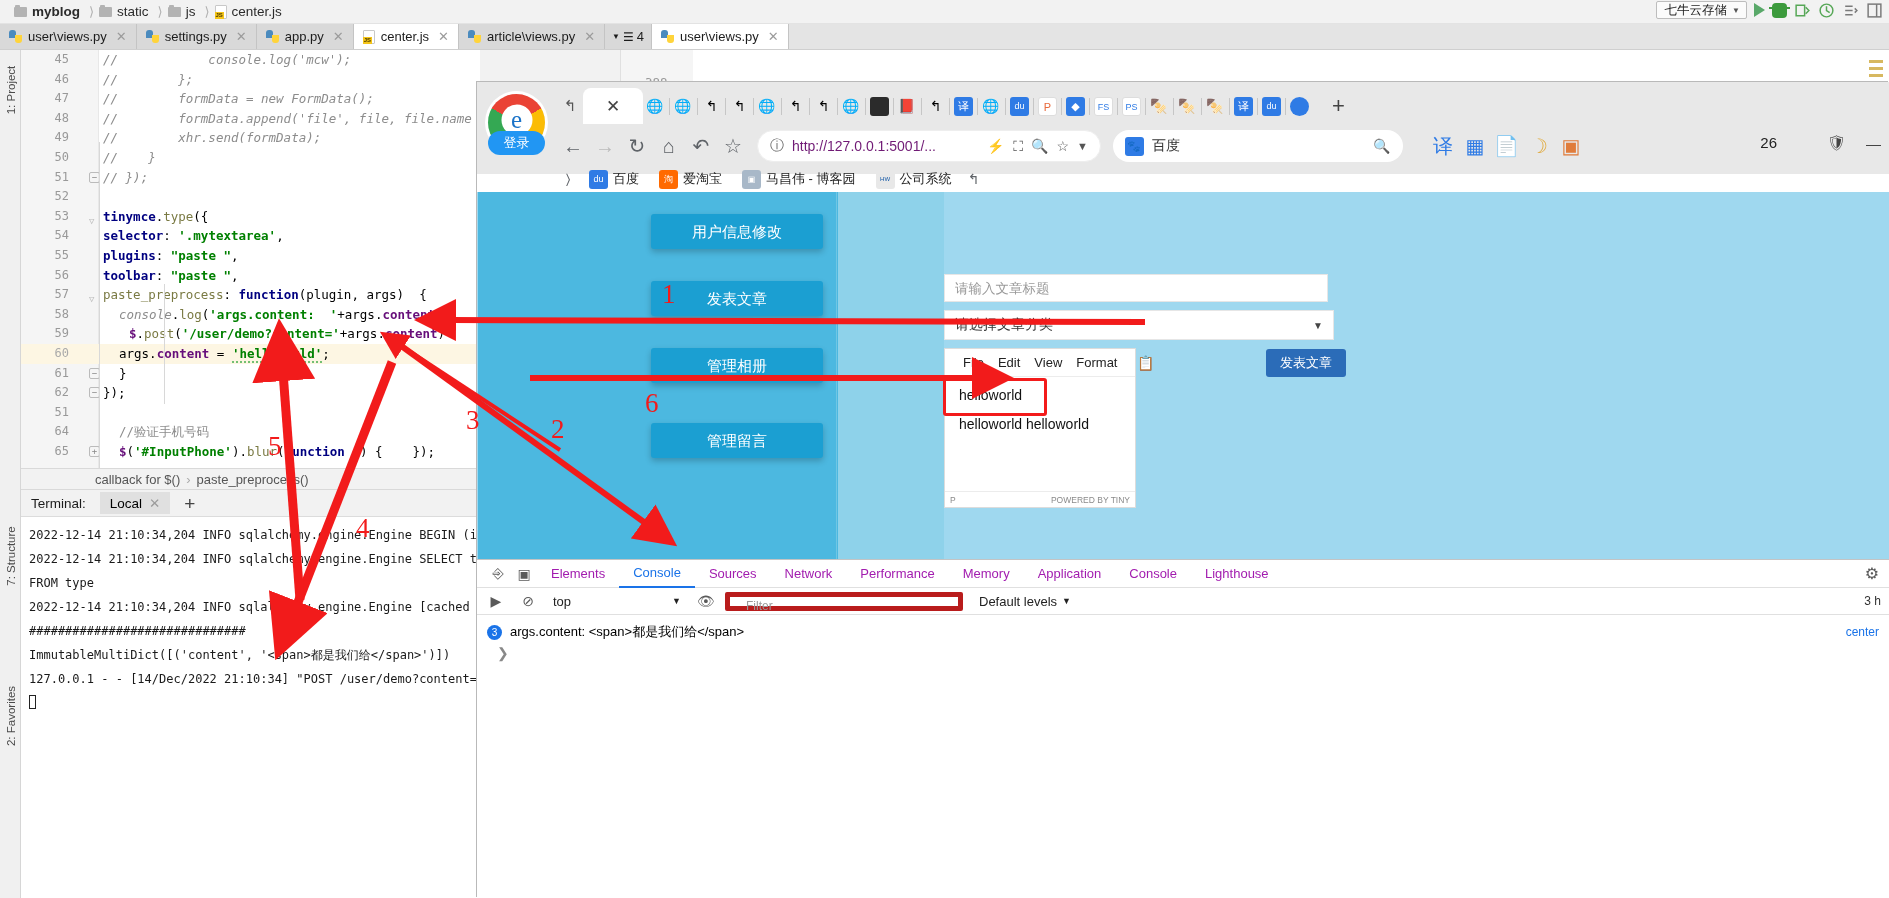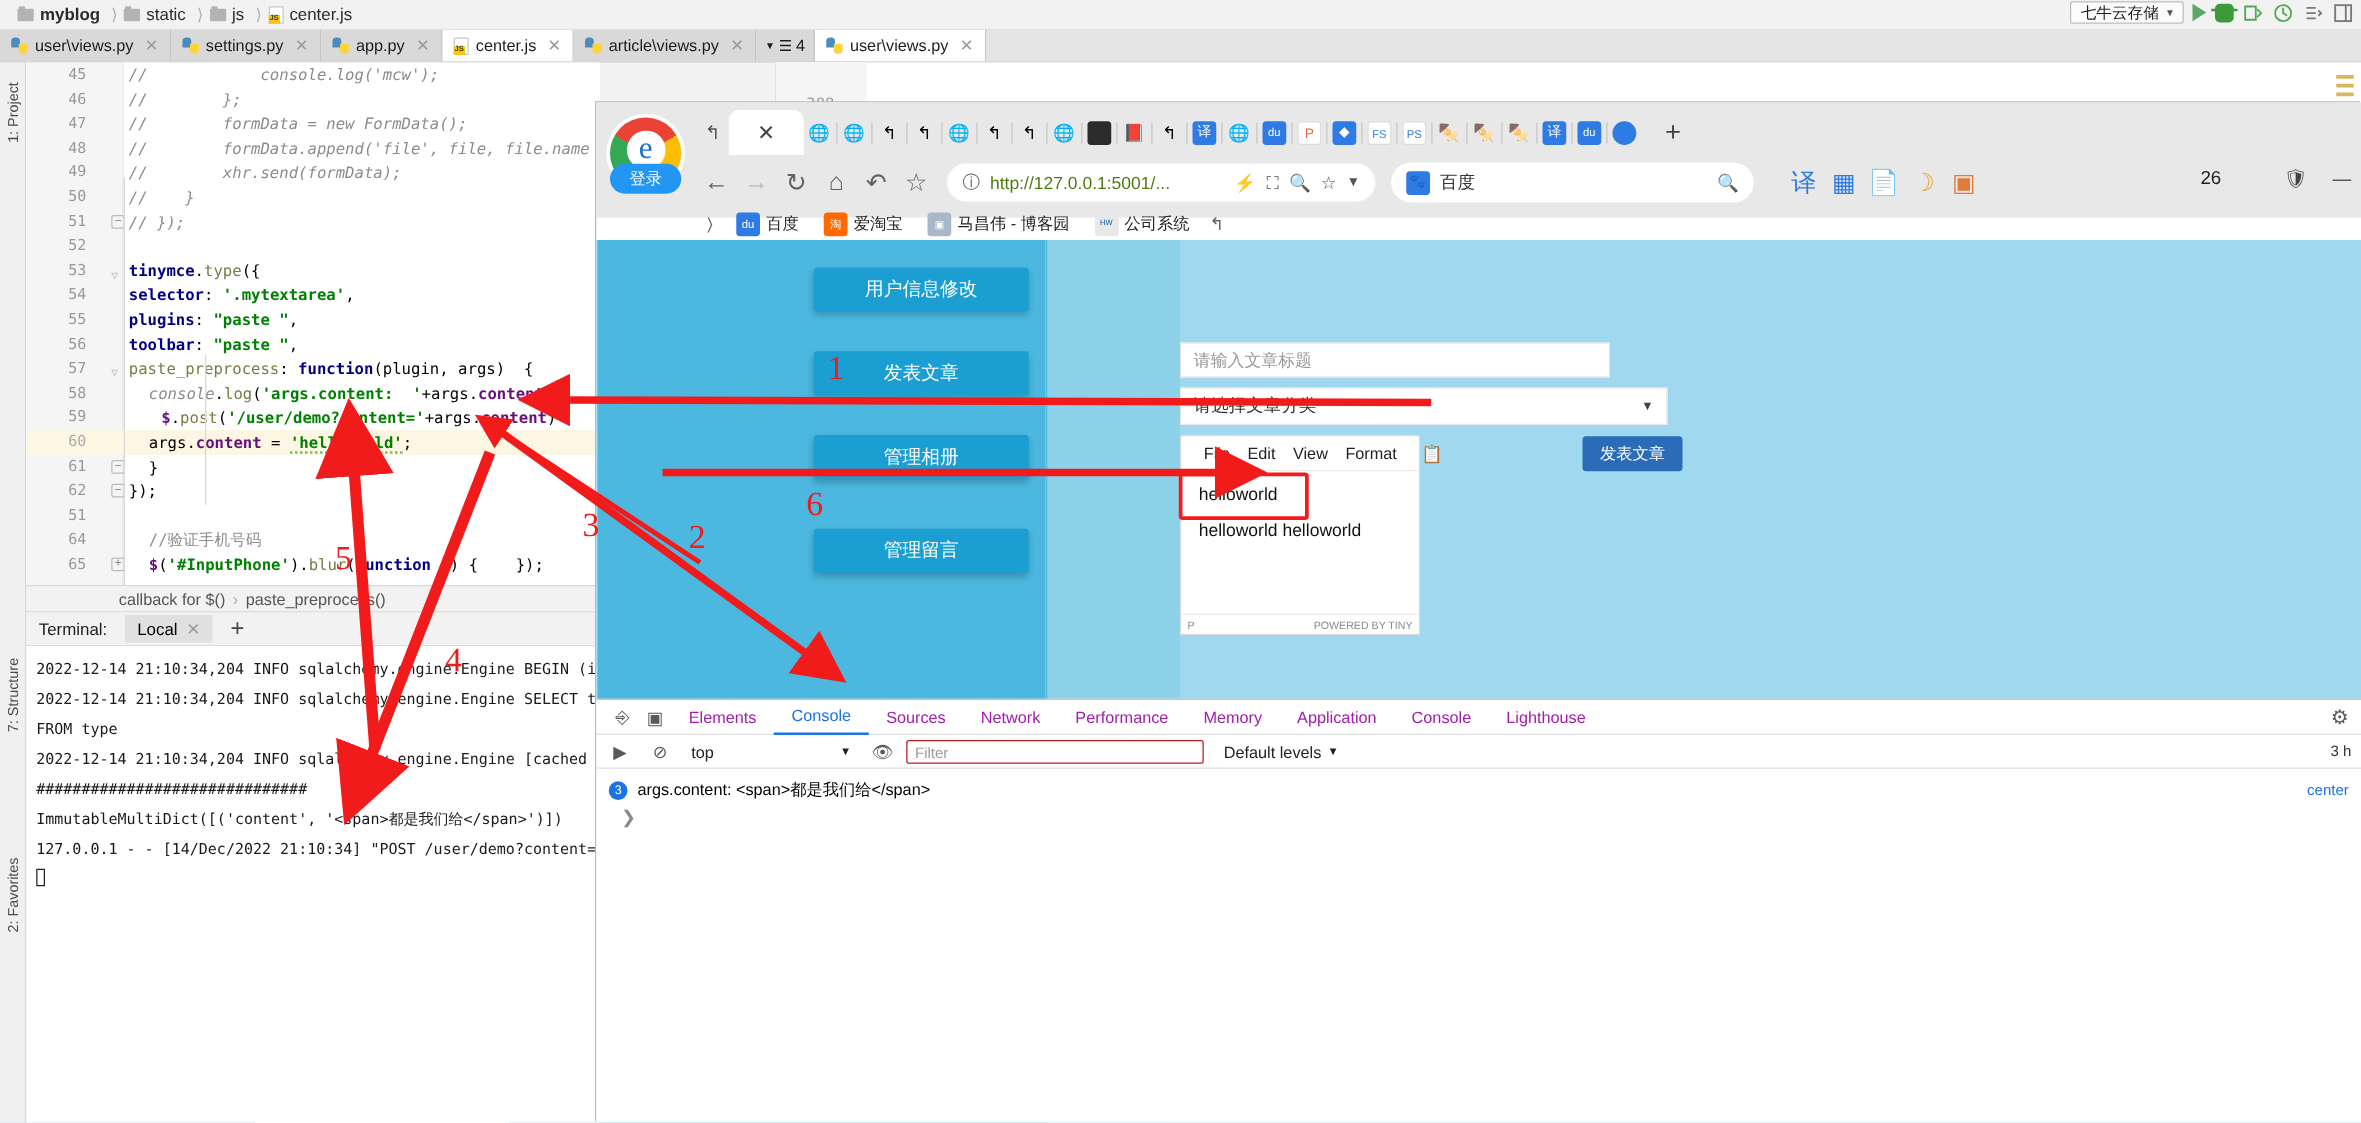--- a/index.html
+++ b/index.html
@@ -147,41 +147,41 @@
   .tabdiv { width:1px;height:17px;background:#c6c6c6;margin:0 1px;}
   .btab-ic { width:25px;height:25px;display:flex;align-items:center;justify-content:center;font-size:14px;}
   .btn-sq { width:19px;height:19px;border-radius:3px;display:inline-block;font-size:11px;color:#fff;text-align:center;line-height:19px;}
   .navrow { position:absolute; left:80px; top:48px; display:flex; align-items:center; gap:0; }
   .navbtn { width:32px;height:32px;display:flex;align-items:center;justify-content:center;color:#5f6368;font-size:20px;}
   .omnibox {
     margin-left:8px; width:344px; height:32px; background:#fff; border-radius:16px;
     display:flex; align-items:center; padding:0 12px; gap:8px; font-size:14px; color:#202124;
     border:1px solid #eee;
   }
-  .omnibox .url { flex:1; color:#4d7c0f; }
+  .omnibox .url { flex:1; color:#701a75; }
   .searchbox {
     margin-left:12px; width:290px; height:32px; background:#fff; border-radius:16px;
     display:flex; align-items:center; padding:0 12px; gap:8px; font-size:14px; color:#333;
   }
   .bmark { position:absolute; left:80px; top:84px; height:26px; display:flex; align-items:center; gap:0; }
   .bm { display:flex; align-items:center; gap:5px; padding:0 10px; font-size:13px; color:#222; }
   .bpage { position:absolute; left:0; top:110px; width:100%; height:706px; background:#9fd8ef; overflow:hidden; }
 
   .panel-left { position:absolute; left:1px; top:0; width:360px; height:706px; background:#4cb8e0; }
   .panel-mid { position:absolute; left:361px; top:0; width:106px; height:706px; background:#8ed2ea; }
   .panel-right{ position:absolute; left:467px; top:0; width:945px; height:706px; background:#9fd8ef; }
 
   .bigbtn {
     position:absolute; left:174px; width:172px; height:35px; background:#1b9fd2;
     color:#fff; font-size:15px; text-align:center; line-height:35px; border-radius:3px;
     box-shadow:0 3px 6px rgba(0,0,0,.22);
   }
 
   .inp-title {
-    position:absolute; left:467px; top:82px; width:344px; height:28px; background:#fff;
+    position:absolute; left:467px; top:82px; width:384px; height:28px; background:#fff;
     font-size:13.5px; color:#9a9a9a; padding:5px 10px; border:1px solid #e6e6e6;
   }
   .inp-cat {
     position:absolute; left:467px; top:118px; width:390px; height:30px; background:#fff;
     font-size:14px; color:#333; padding:5px 10px; border:1px solid #e6e6e6;
     display:flex; align-items:center; justify-content:space-between;
   }
   .mce {
     position:absolute; left:467px; top:156px; width:192px; height:160px;
     background:#fff; border:1px solid #dcdcdc;
@@ -209,21 +209,21 @@
     position:absolute; left:0; top:477px; width:1412px; height:339px; background:#ffffff;
     border-top:1px solid #c4c4c4;
   }
   .dt-tabs { height:28px; display:flex; align-items:center; border-bottom:1px solid #e0e0e0; padding-left:8px; gap:0;}
   .dt-ic { width:26px;height:26px;display:flex;align-items:center;justify-content:center;color:#5a5a5a;font-size:14px;}
   .dt-tab { padding:0 14px; font-size:13px; color:#a21caf; line-height:27px;}
   .dt-tab.sel { color:#1a73e8; border-bottom:2px solid #1a73e8; font-weight:normal;}
   .dt-gear { margin-left:auto; margin-right:10px; font-size:16px; color:#5a5a5a;}
   .dt-sub { height:27px; display:flex; align-items:center; border-bottom:1px solid #e0e0e0; padding-left:6px; gap:6px;}
   .dt-sel { display:flex; align-items:center; gap:34px; font-size:13px; color:#222; padding:0 6px;}
-  .dt-filter { width:238px;height:19px;border:1px solid #b91c1c;border-radius:2px;font-size:12px;color:#9a9a9a;padding:0 6px;line-height:19px;}
+  .dt-filter { width:238px;height:19px;border:5px solid #b91c1c;border-radius:2px;font-size:12px;color:#9a9a9a;padding:0 16px;line-height:19px;}
   .dt-levels { font-size:13px; color:#222; margin-left:10px; display:flex; align-items:center; gap:5px;}
   .dt-right { margin-left:auto; margin-right:8px; font-size:12px; color:#333;}
   .dt-log { padding:6px 10px; font-size:13px; font-family:"Liberation Sans",sans-serif; }
   .logrow { display:flex; align-items:center; gap:8px; height:22px;}
   .badge3 { width:15px;height:15px;border-radius:50%;background:#1a73e8;color:#fff;font-size:10px;text-align:center;line-height:15px;}
   .logsrc { margin-left:auto; color:#1a73e8; font-size:12px; }
   .prompt { color:#888; padding:2px 10px; font-size:14px;}
 
   
   .wctrl { position:absolute; right:8px; top:52px; display:flex; align-items:center; gap:20px; color:#444; font-size:15px;}

